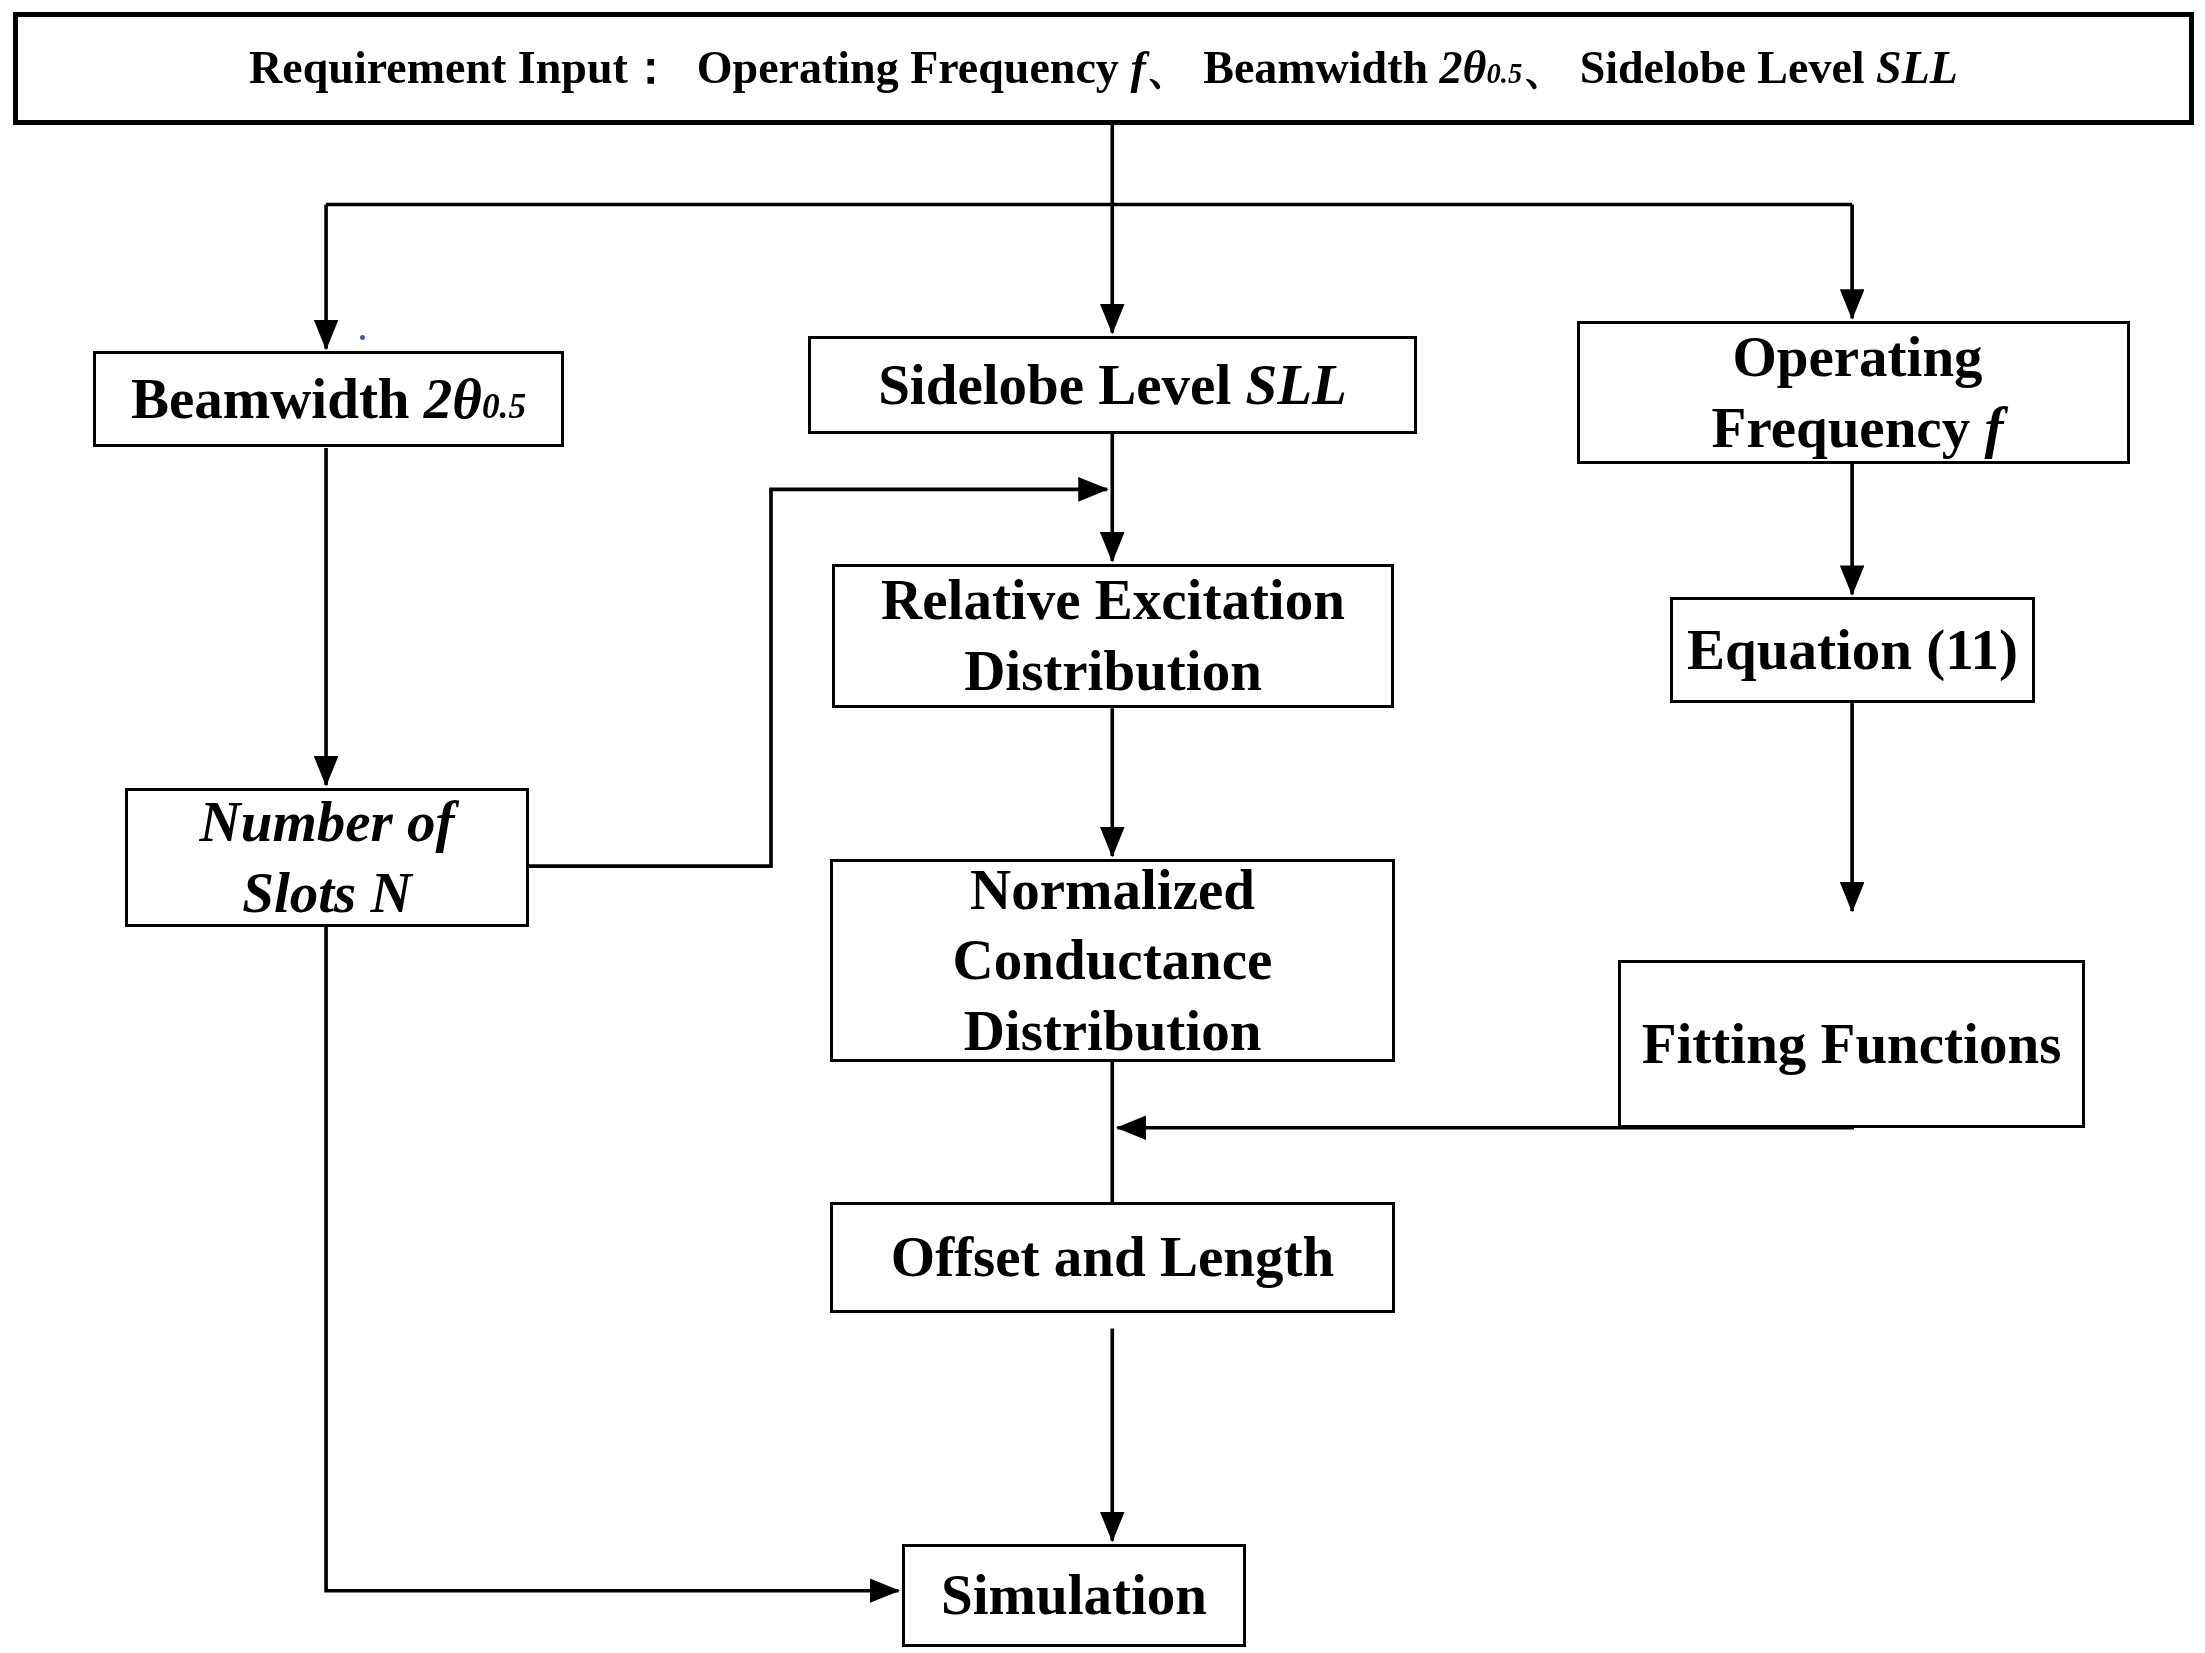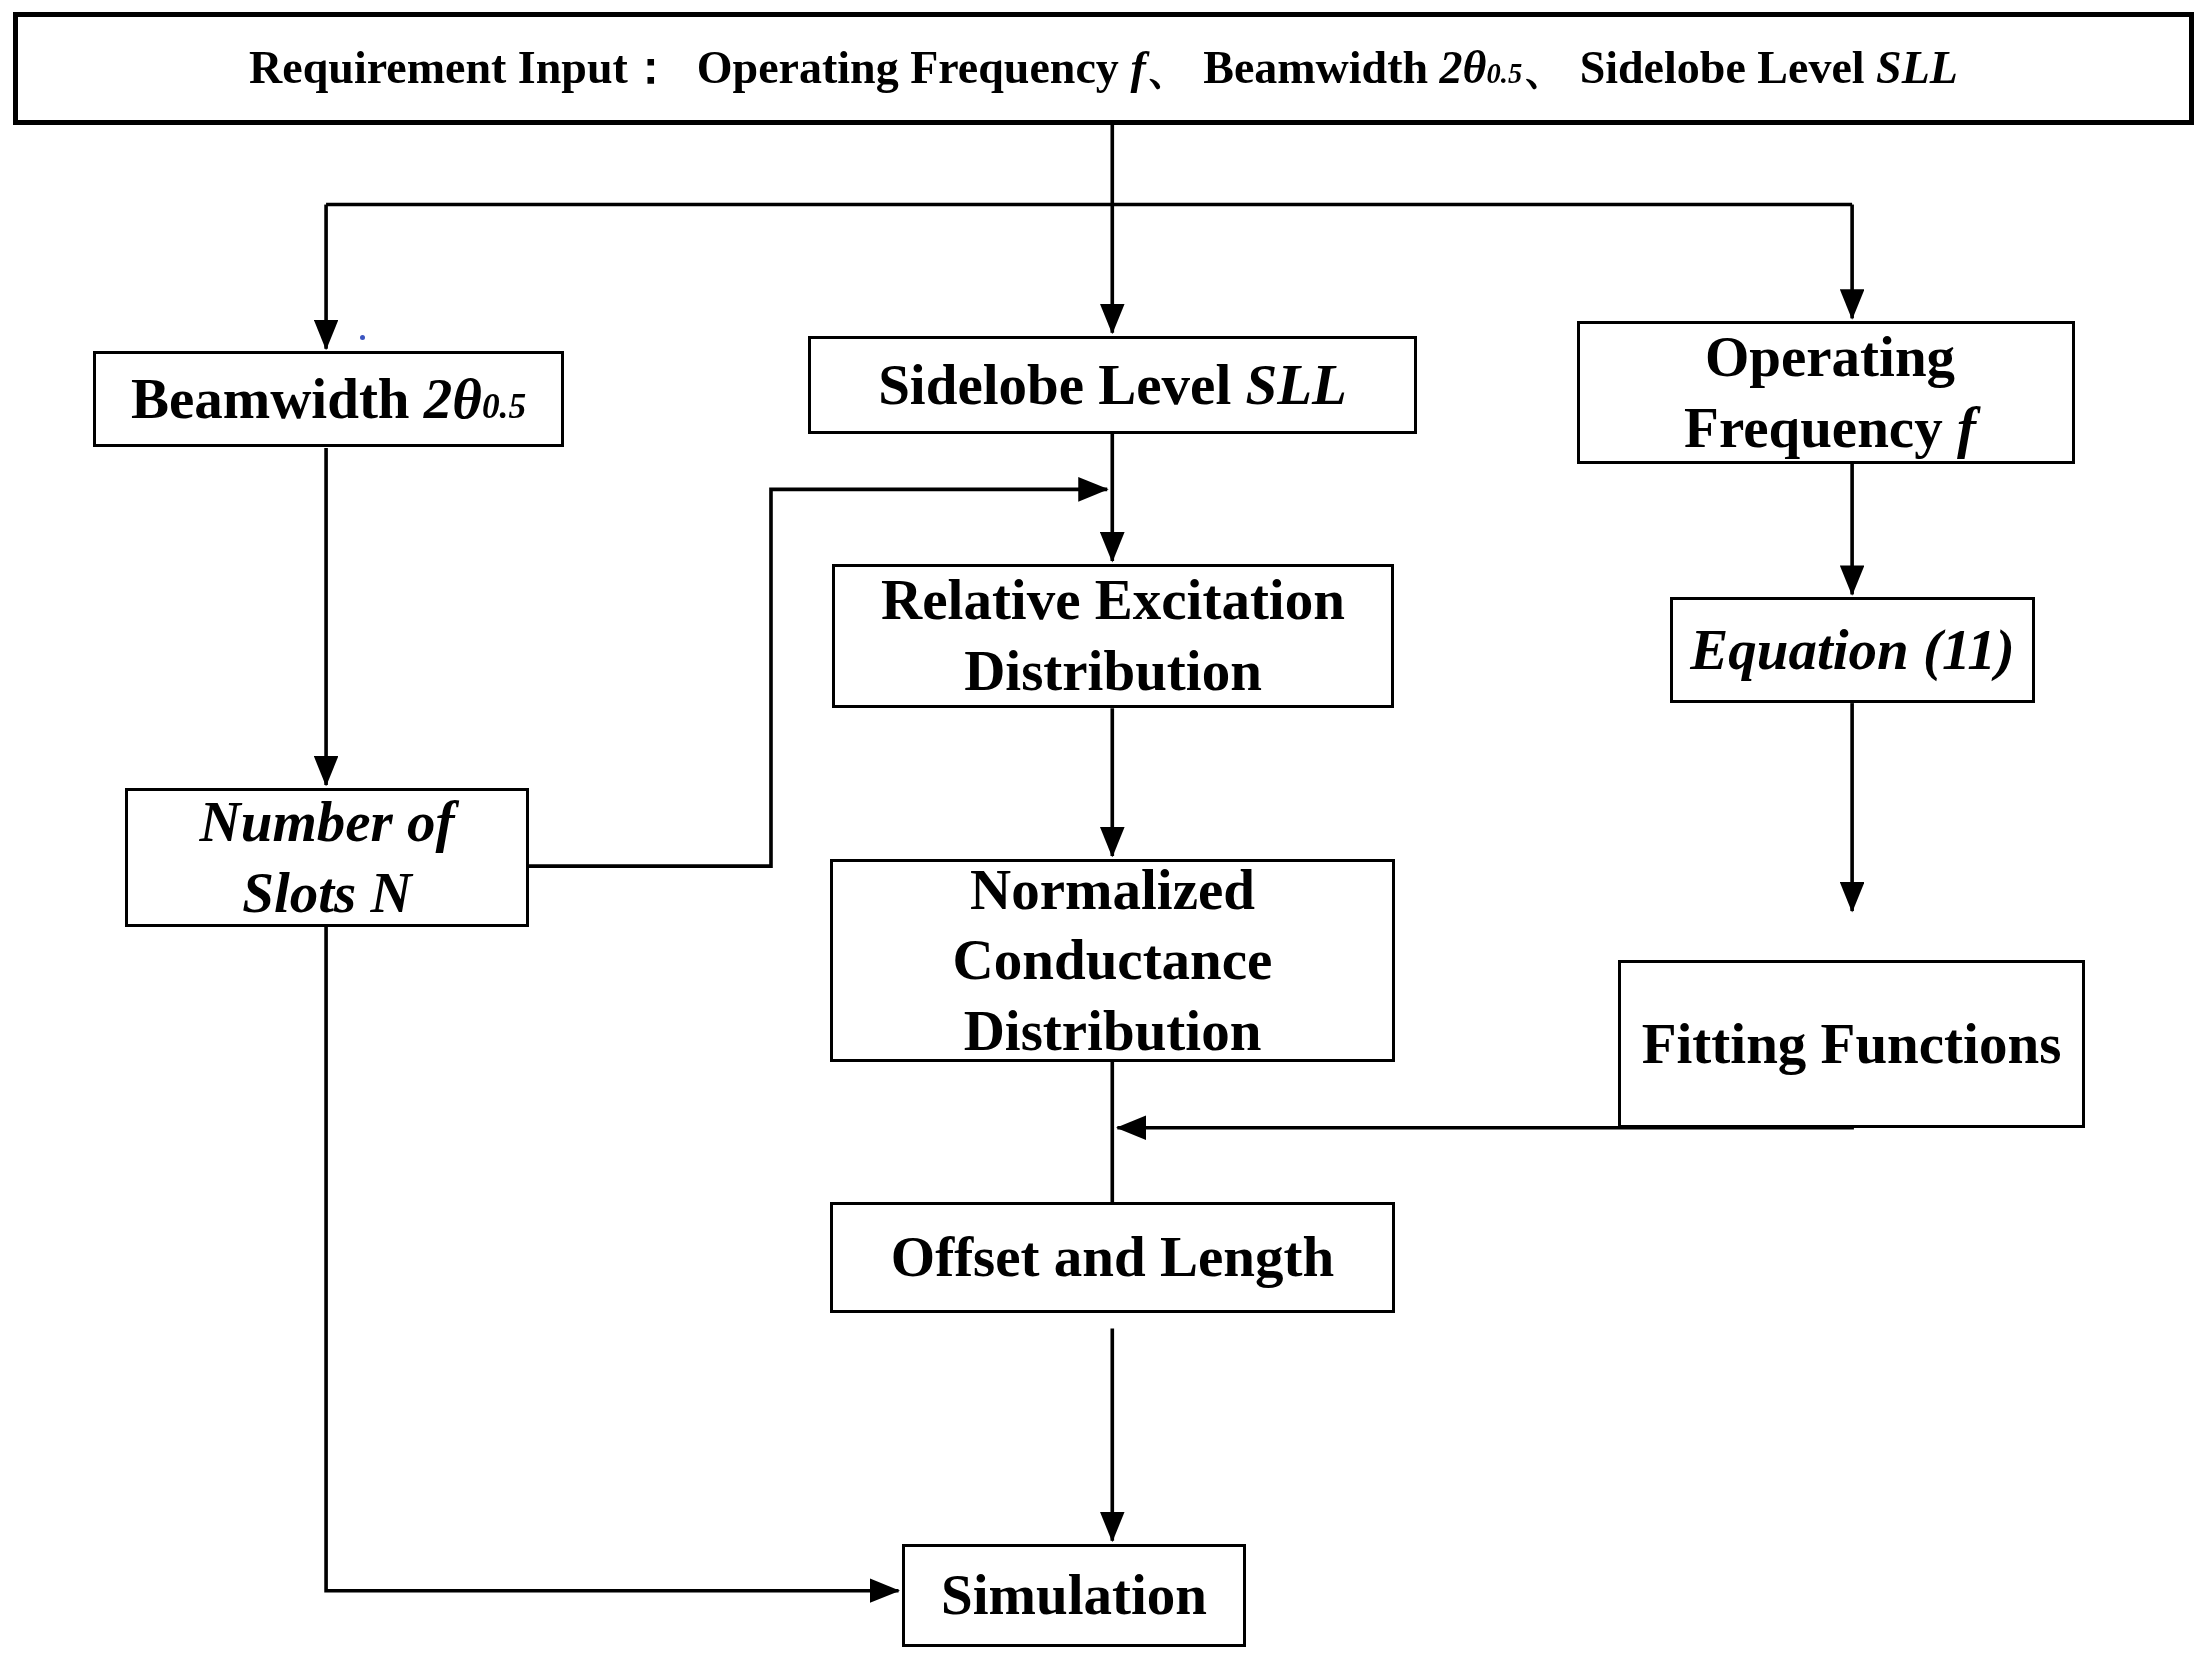--- a/index.html
+++ b/index.html
@@ -65,39 +65,39 @@
       <span class="seg">Beamwidth </span><span class="seg i">2θ</span><span class="seg sub">0.5</span>
     </div>
   </div>
 
   <div class="node" id="node-sidelobe" style="left:808px;top:336px;width:609px;height:98px;">
     <div class="line">
       <span class="seg">Sidelobe Level </span><span class="seg i">SLL</span>
     </div>
   </div>
 
-  <div class="node" id="node-operating-frequency" style="left:1577px;top:321px;width:498px;height:143px;padding-left:8px;">
+  <div class="node" id="node-operating-frequency" style="left:1577px;top:321px;width:553px;height:143px;padding-left:8px;">
     <div class="line">
       <span class="seg">Operating</span>
     </div>
     <div class="line">
       <span class="seg">Frequency </span><span class="seg i">f</span>
     </div>
   </div>
 
   <div class="node" id="node-relative-excitation" style="left:832px;top:564px;width:562px;height:144px;">
     <div class="line">
       <span class="seg">Relative Excitation</span>
     </div>
     <div class="line">
       <span class="seg">Distribution</span>
     </div>
   </div>
 
-  <div class="node" id="node-equation-11" style="left:1670px;top:597px;width:365px;height:106px;font-style:italic;">
+  <div class="node" id="node-equation-11" style="left:1670px;top:597px;width:365px;height:106px;">
     <div class="line">
       <span class="seg">Equation (11)</span>
     </div>
   </div>
 
   <div class="node" id="node-number-of-slots" style="left:125px;top:788px;width:404px;height:139px;font-style:italic;">
     <div class="line">
       <span class="seg">Number of</span>
     </div>
     <div class="line">

